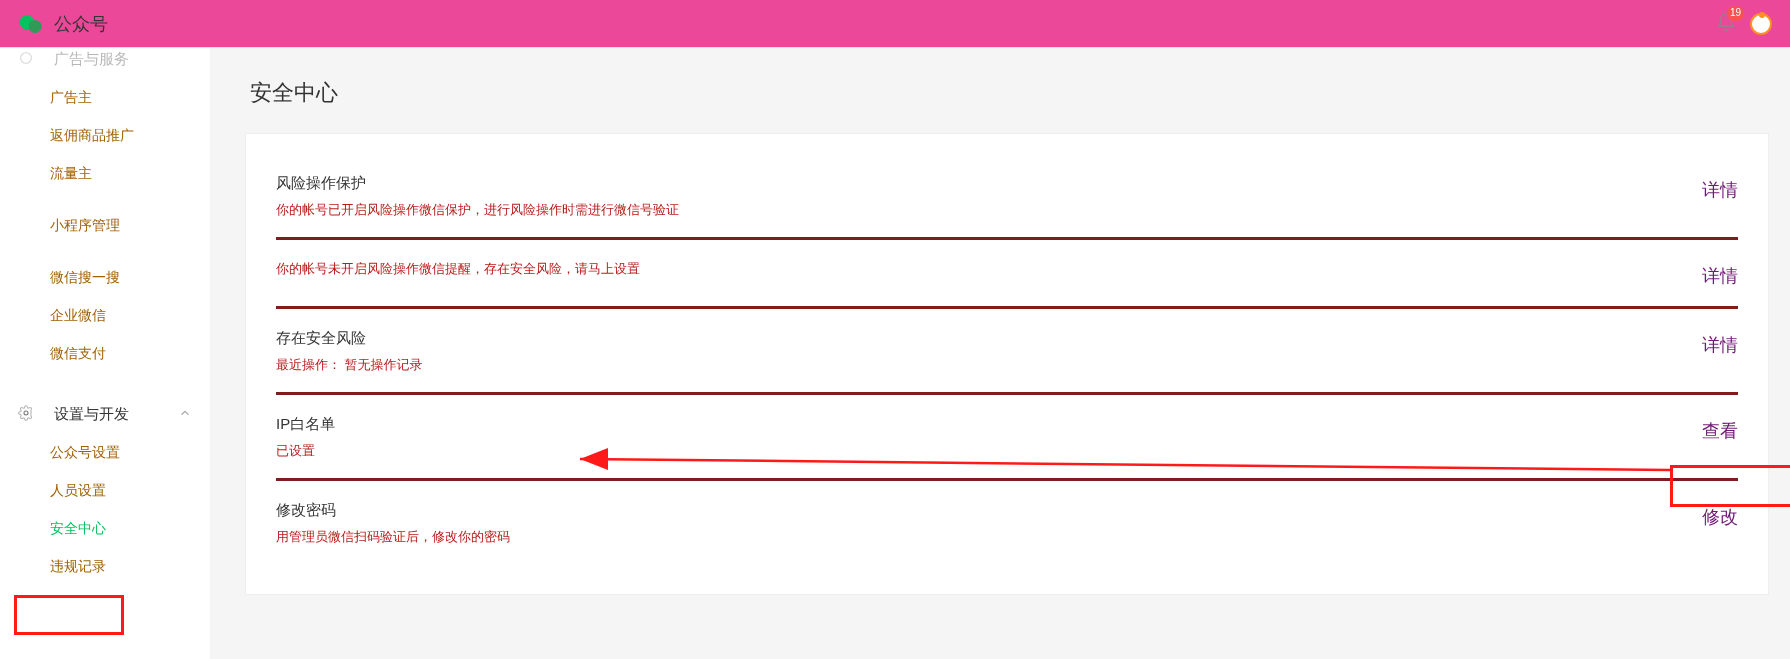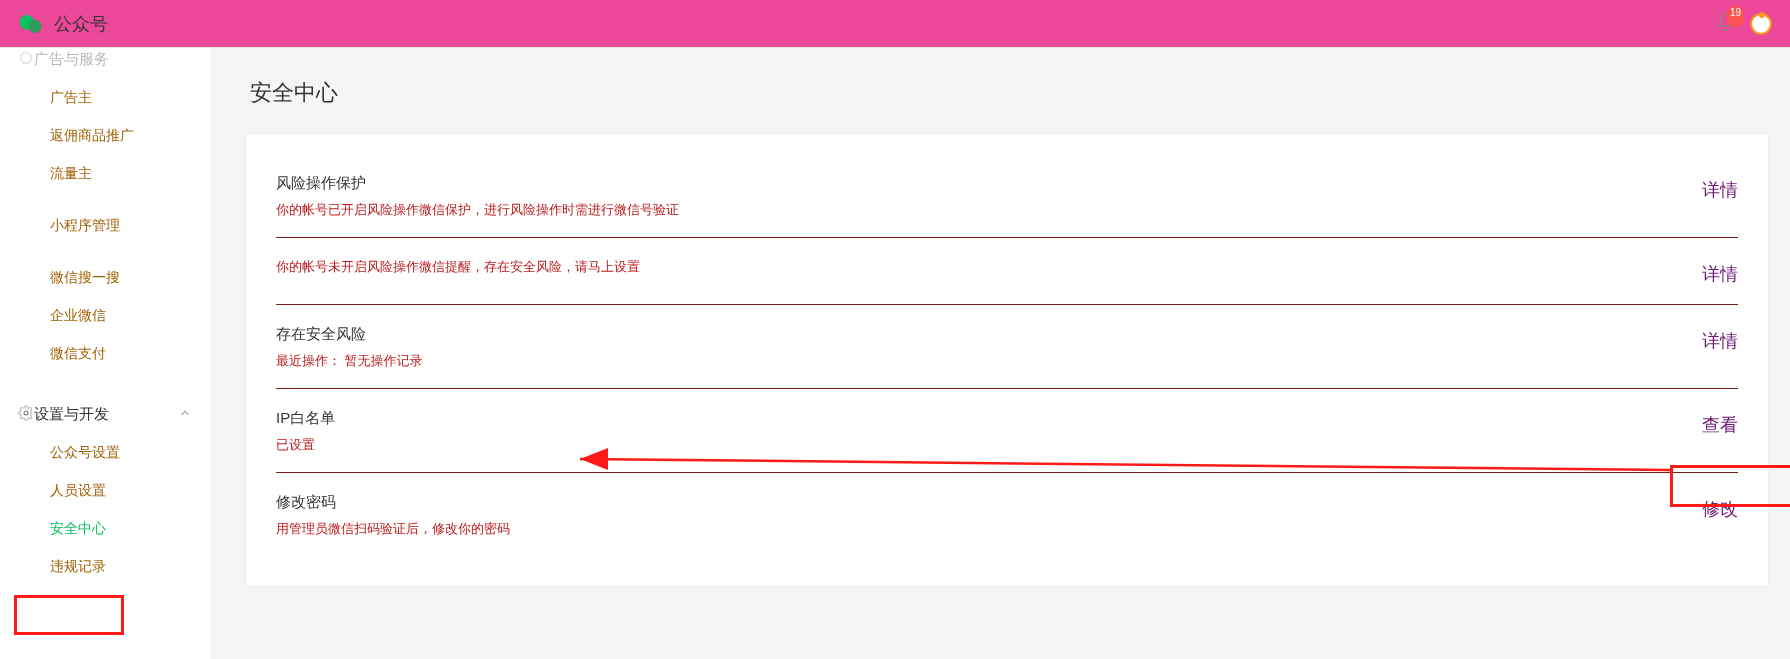--- a/index.html
+++ b/index.html
@@ -51,21 +51,21 @@
   .bell-wrap { position: relative; }
   .bell-wrap svg { width: 20px; height: 20px; stroke:#888; fill:none; }
   .badge {
     position: absolute;
     top: -6px; right: -8px;
     background: #fa5151;
     color: #fff;
     font-size: 10px;
     line-height: 14px;
     min-width: 16px;
-    height: 21px;
+    height: 15px;
     border-radius: 8px;
     text-align: center;
     padding: 0 3px;
   }
   .avatar-ico {
     width: 22px; height: 22px;
     border-radius: 50%;
     background: #fff;
     border: 2px solid #ff8f1f;
     position: relative;
@@ -98,21 +98,21 @@
   
   .sb-section-head {
     display: flex;
     align-items: center;
     padding: 10px 18px;
     font-size: 15px;
     color: #353535;
     justify-content: space-between;
     cursor: default;
   }
-  .sb-sec-left { display:flex; align-items:flex-end; gap:0; }
+  .sb-sec-left { display:flex; align-items:flex-end; gap:20px; }
   .sb-gear svg { width: 16px; height: 16px; }
   .sb-chev svg { width: 14px; height: 14px; }
   .sb-item {
     padding: 10px 0 10px 50px;
     font-size: 14px;
     color: #a16207;
     cursor: pointer;
   }
   .sb-item.active { color: #07c160; }
 
@@ -126,21 +126,21 @@
 
   
   .card {
     background: #fff;
     padding: 20px 30px 30px 30px;
     margin-right: 22px;
     box-shadow: 0 0 0 1px #eee;
   }
   .card-row {
     padding: 20px 0 18px 0;
-    border-bottom: 1px solid #7f1d1d;
+    border-bottom: 3px solid #7f1d1d;
     display: flex;
     justify-content: space-between;
     align-items: flex-start;
   }
   .card-row:last-child { border-bottom: none; }
   .row-left {}
   .row-title {
     font-size: 15px;
     color: #353535;
     margin-bottom: 8px;

